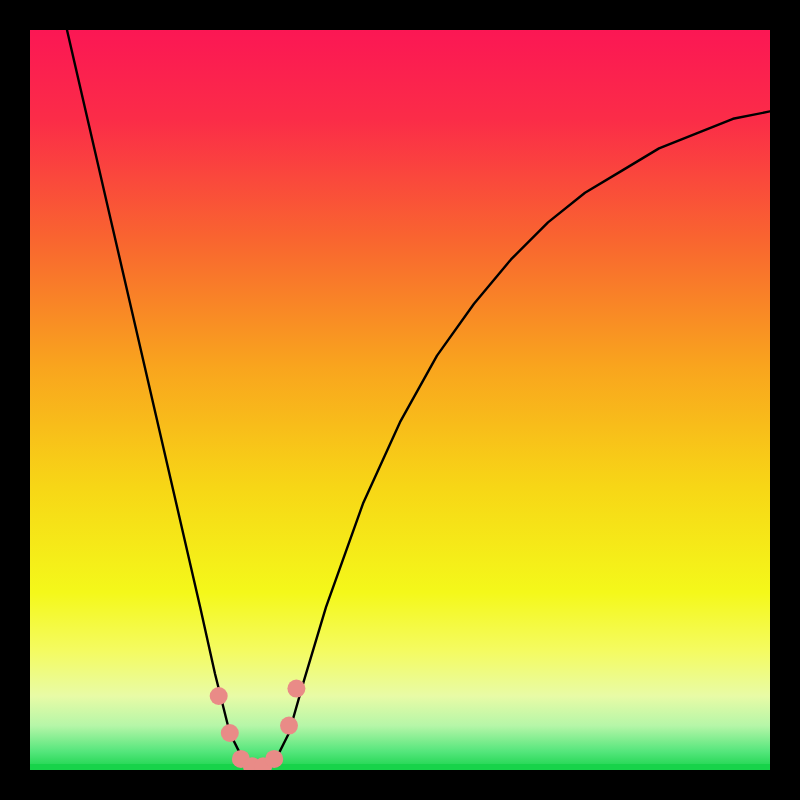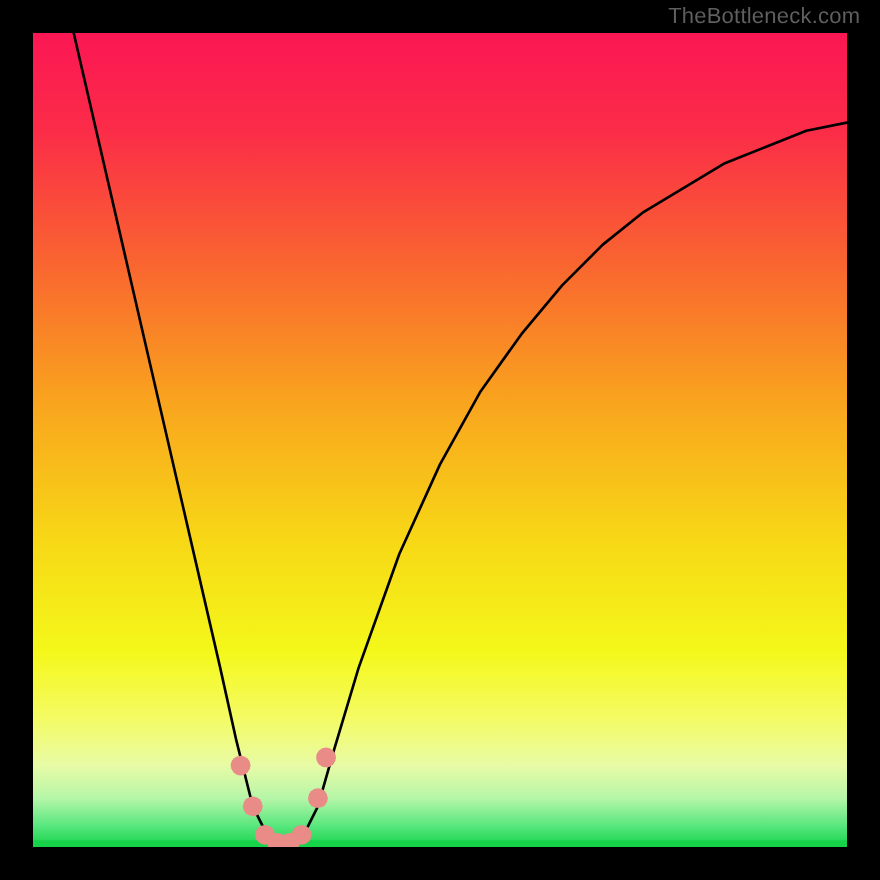--- a/index.html
+++ b/index.html
@@ -5,21 +5,20 @@
   html,body{margin:0;padding:0;width:800px;height:800px;background:#000;overflow:hidden;font-family:Arial,Helvetica,sans-serif}
   .wrap{position:relative;width:800px;height:800px}
   .plot{position:absolute;left:30px;top:30px;width:740px;height:740px}
   .brand{position:absolute;top:4px;right:18px;color:#5f5f5f;font-size:20px;font-weight:400;letter-spacing:.2px}
   svg{display:block}
 </style>
 </head>
 <body>
 
 <div class="wrap">
-  <div class="brand">TheBottleneck.com</div>
   <div class="plot">
     <svg id="svg" width="740" height="740" viewBox="0 0 740 740">
         <defs>
           <linearGradient id="bg" x1="0" y1="0" x2="0" y2="1">
             <stop offset="0%" stop-color="#fb1754"></stop>
             <stop offset="12%" stop-color="#fb2c48"></stop>
             <stop offset="28.000000000000004%" stop-color="#f96430"></stop>
             <stop offset="45%" stop-color="#f9a31e"></stop>
             <stop offset="62%" stop-color="#f7d716"></stop>
             <stop offset="76%" stop-color="#f4f81a"></stop>

